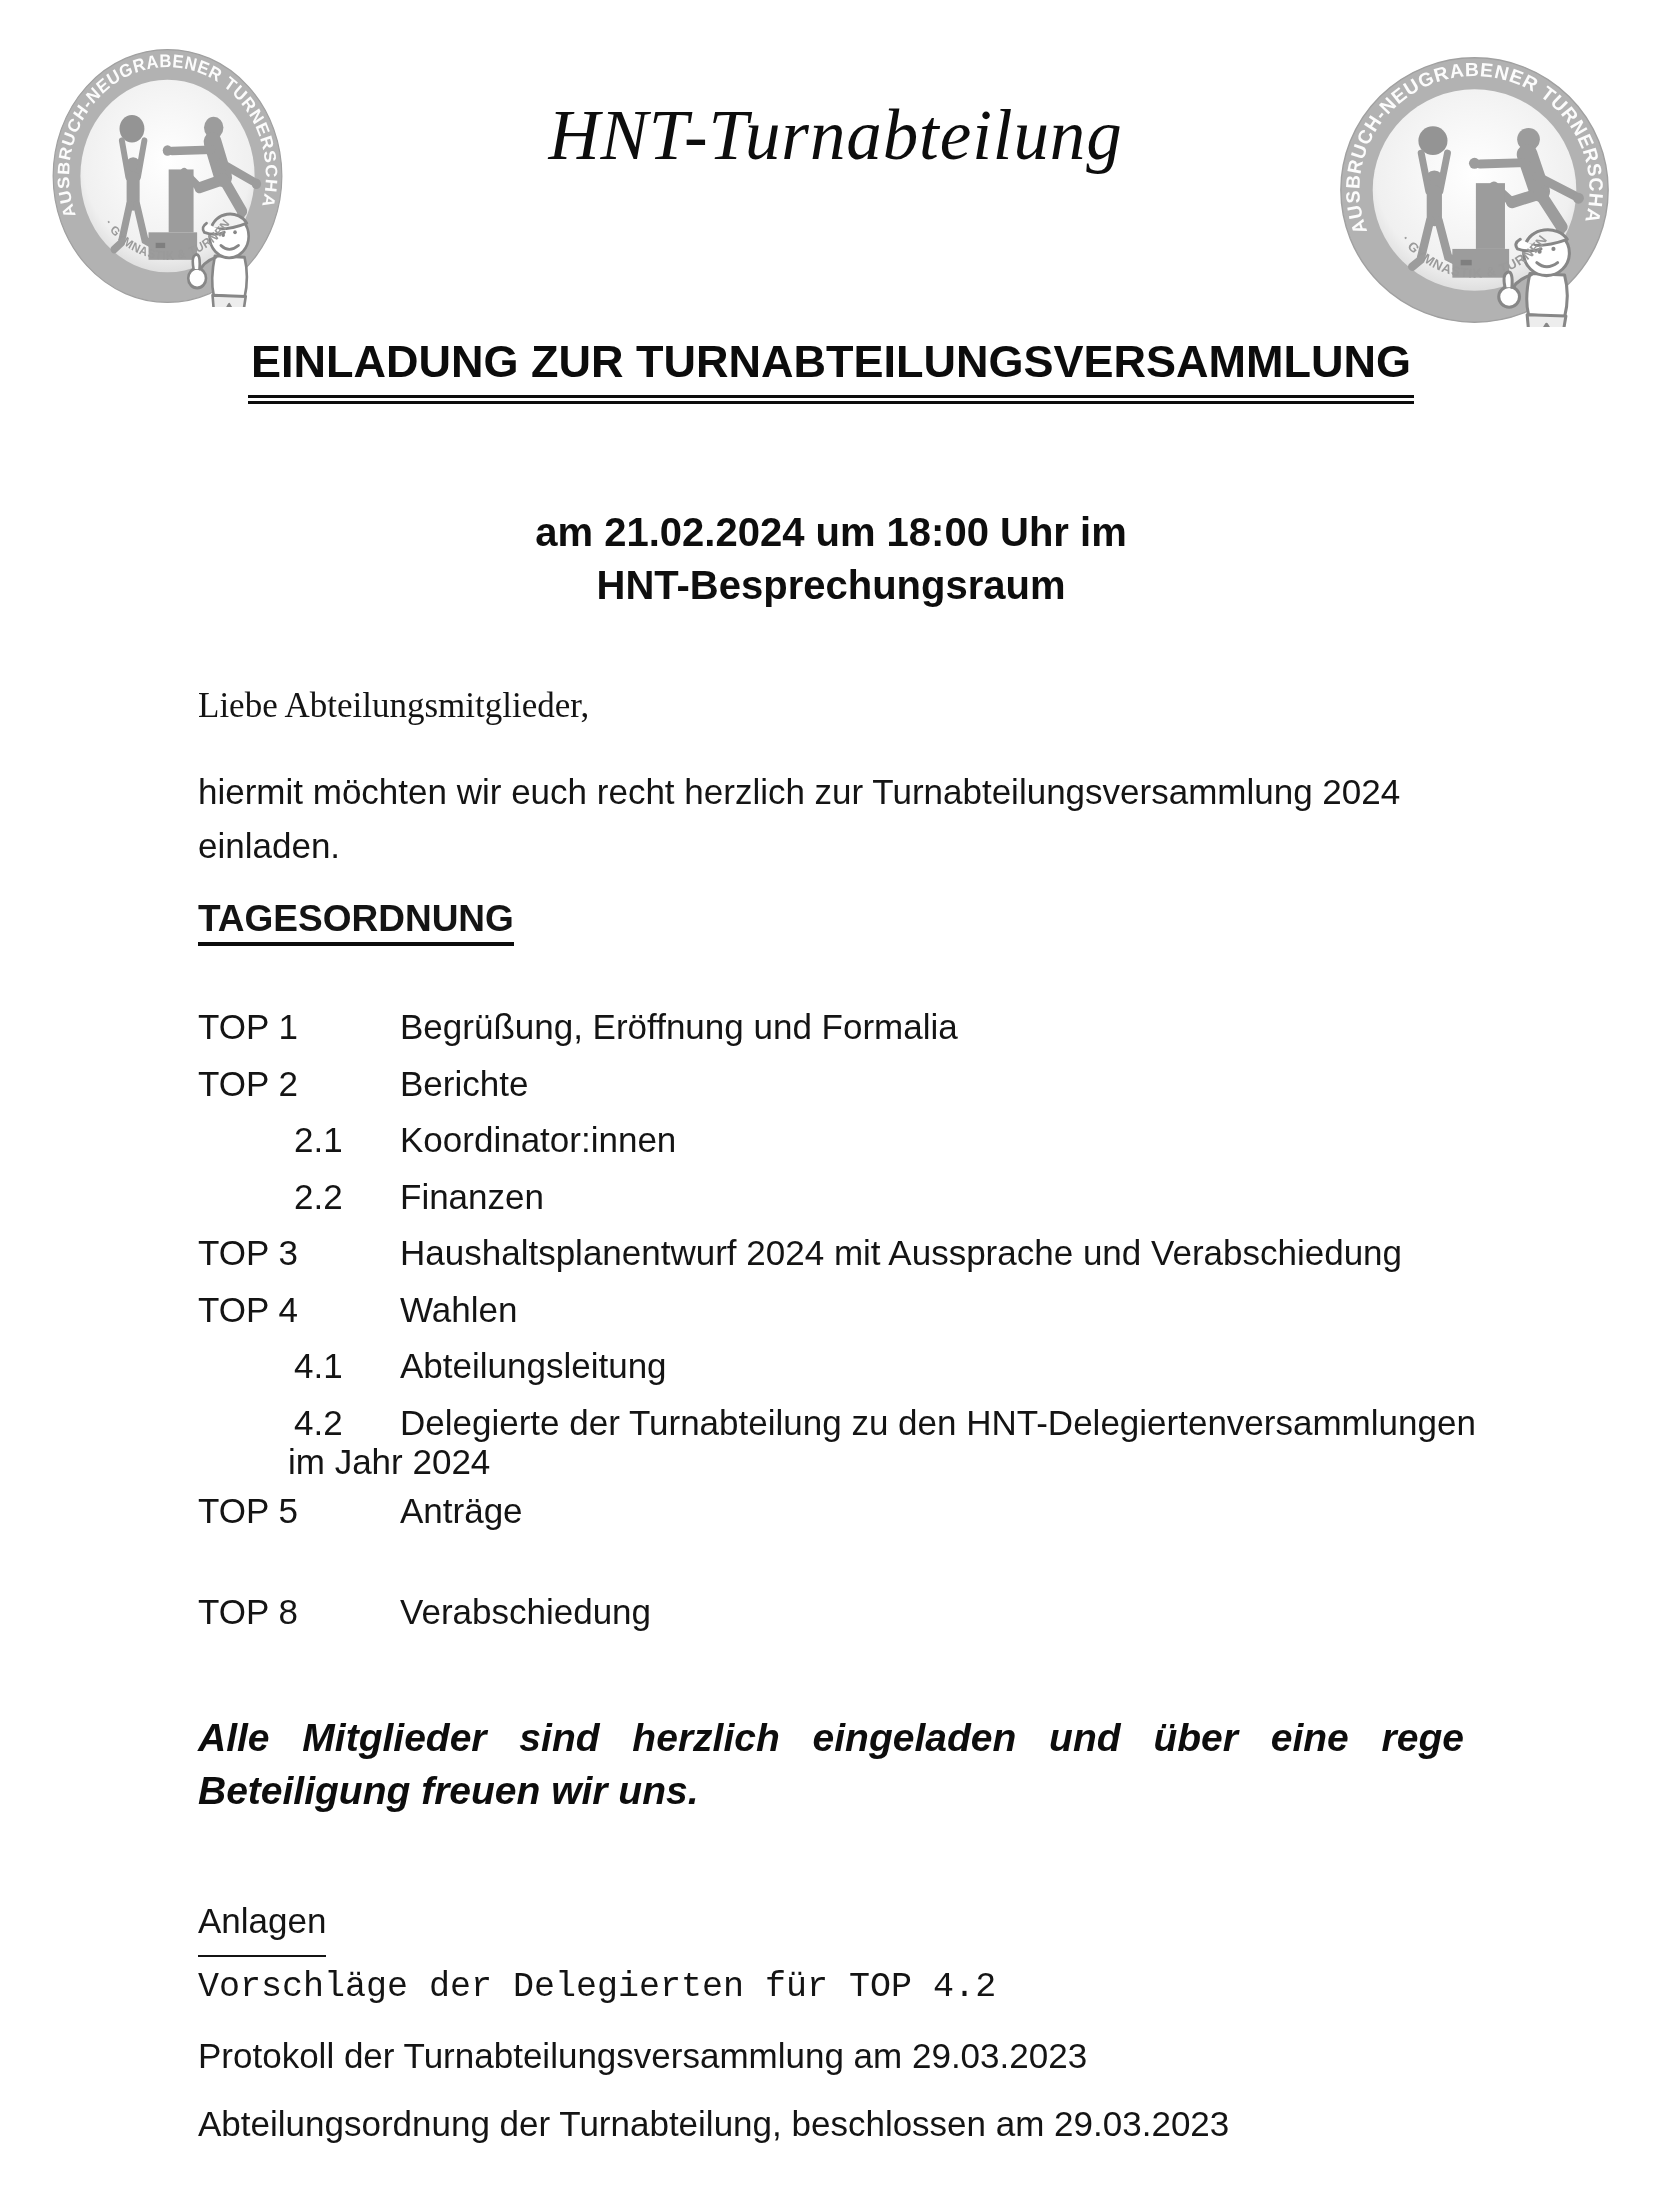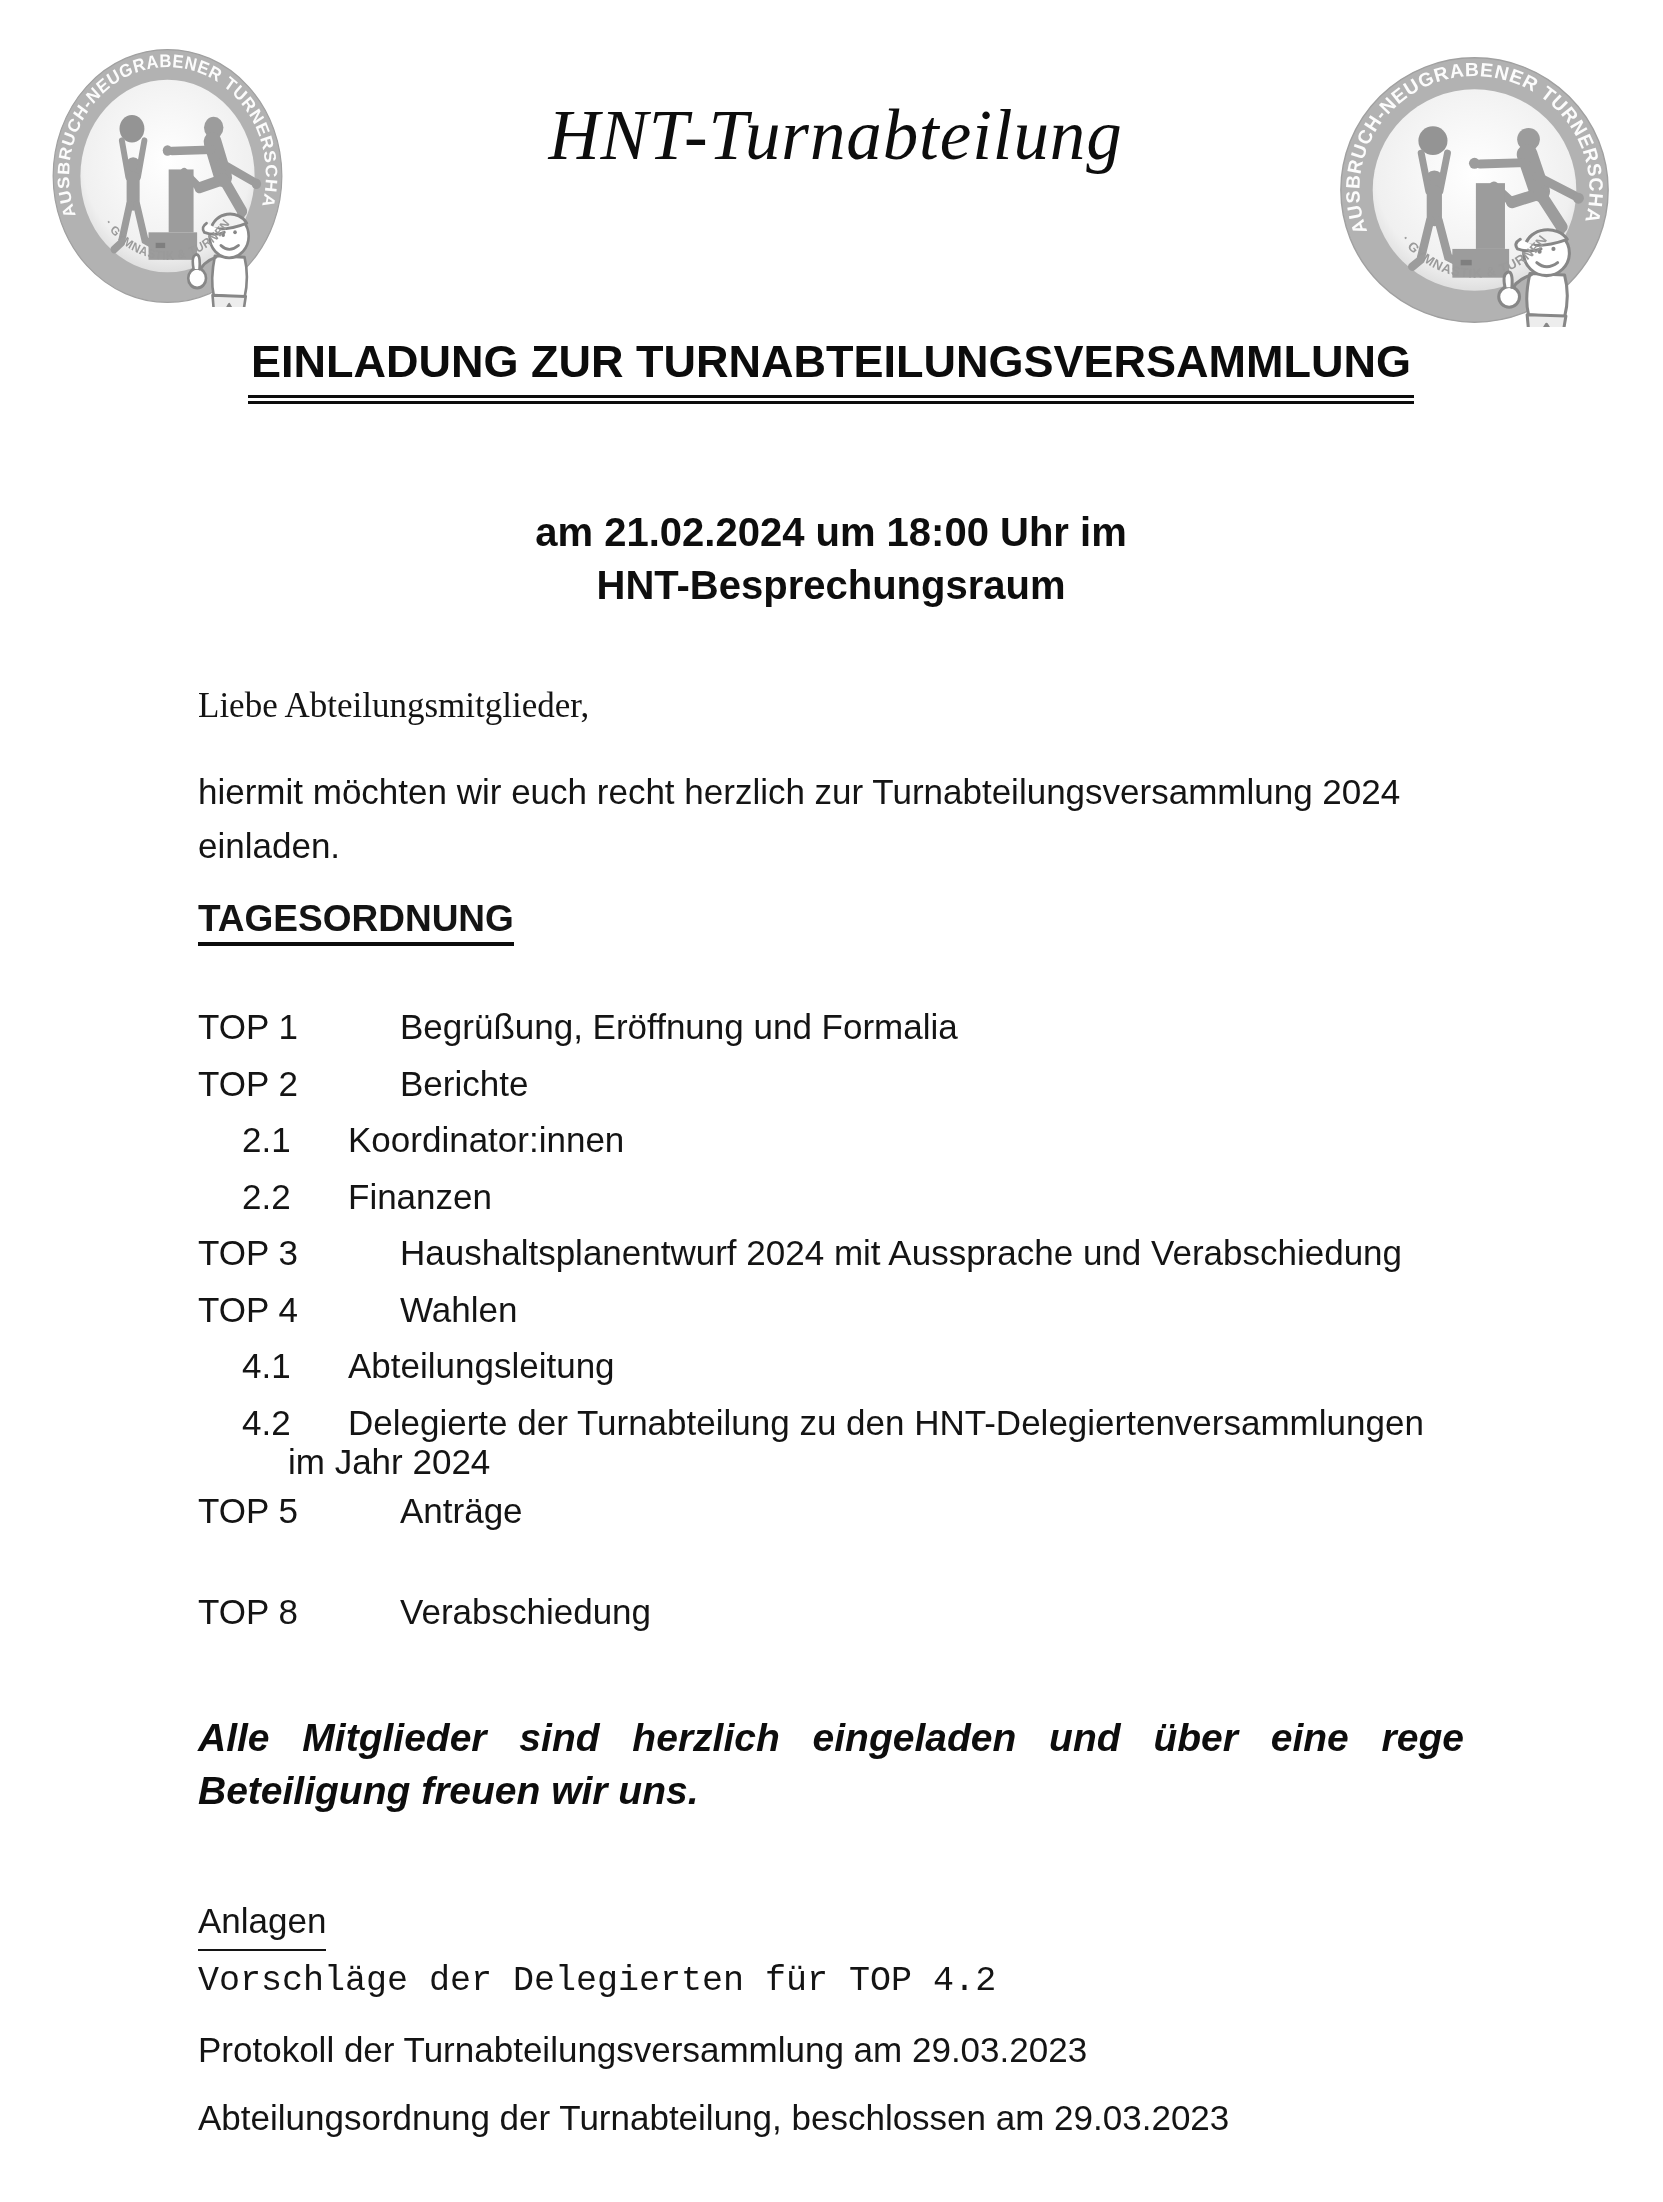--- a/index.html
+++ b/index.html
@@ -58,38 +58,38 @@
   .agenda-heading { margin-top:24px; font-size:37px; font-weight:bold; line-height:43px; }
   .agenda-heading .u1 {
     display:inline-block;
     border-bottom:4.3px solid #0c0c0c;
     padding-bottom:2.6px;
   }
 
   .agenda { margin-top:60px; }
   .agenda-row { font-size:35px; line-height:41px; margin-bottom:15.5px; white-space:nowrap; }
   .agenda-row .label { display:inline-block; width:202px; }
-  .agenda-row.sub .label { margin-left:44px; width:106px; }
+  .agenda-row.sub .label { margin-left:96px; width:106px; }
   .agenda-row .wrap2 { margin-left:90px; line-height:38px; white-space:nowrap; }
   .agenda-row.row-4-2 { margin-bottom:8.6px; }
   .agenda-row.gap-before { margin-top:60px; }
 
   .closing {
     margin-top:79px;
     font-size:39px; font-weight:bold; font-style:italic;
     line-height:53px;
     text-align:justify;
     color:#0d0d0d;
   }
 
   .attachments-heading { margin-top:83px; font-size:35px; line-height:41px; }
   .attachments-heading .u1 {
     display:inline-block;
     border-bottom:2.6px solid #141414;
-    padding-bottom:8px;
+    padding-bottom:14px;
   }
   .attachment { font-size:35px; line-height:41px; margin:0; margin-top:27px; }
   .attachment.first { margin-top:10.3px;font-family:Liberation Mono, monospace; }
 </style>
 </head>
 <body>
 
 <div class="page">
 
   <div class="logo logo-left">

